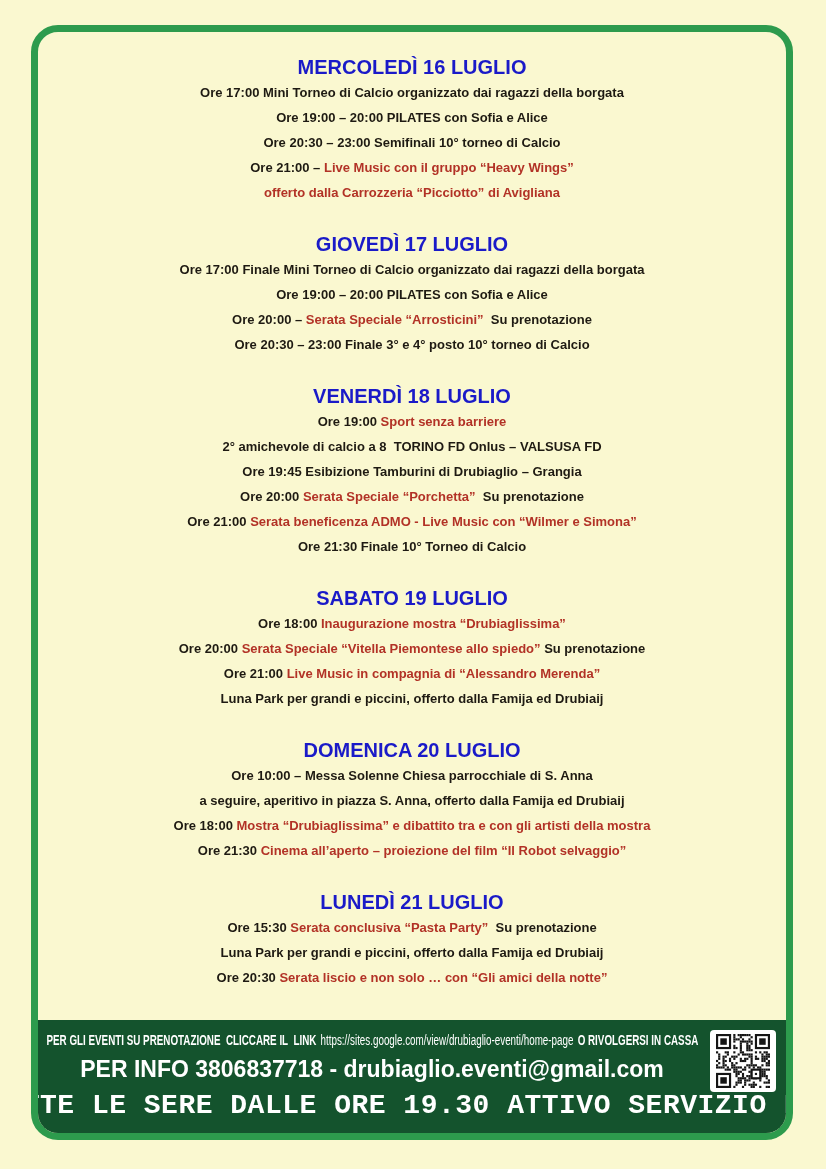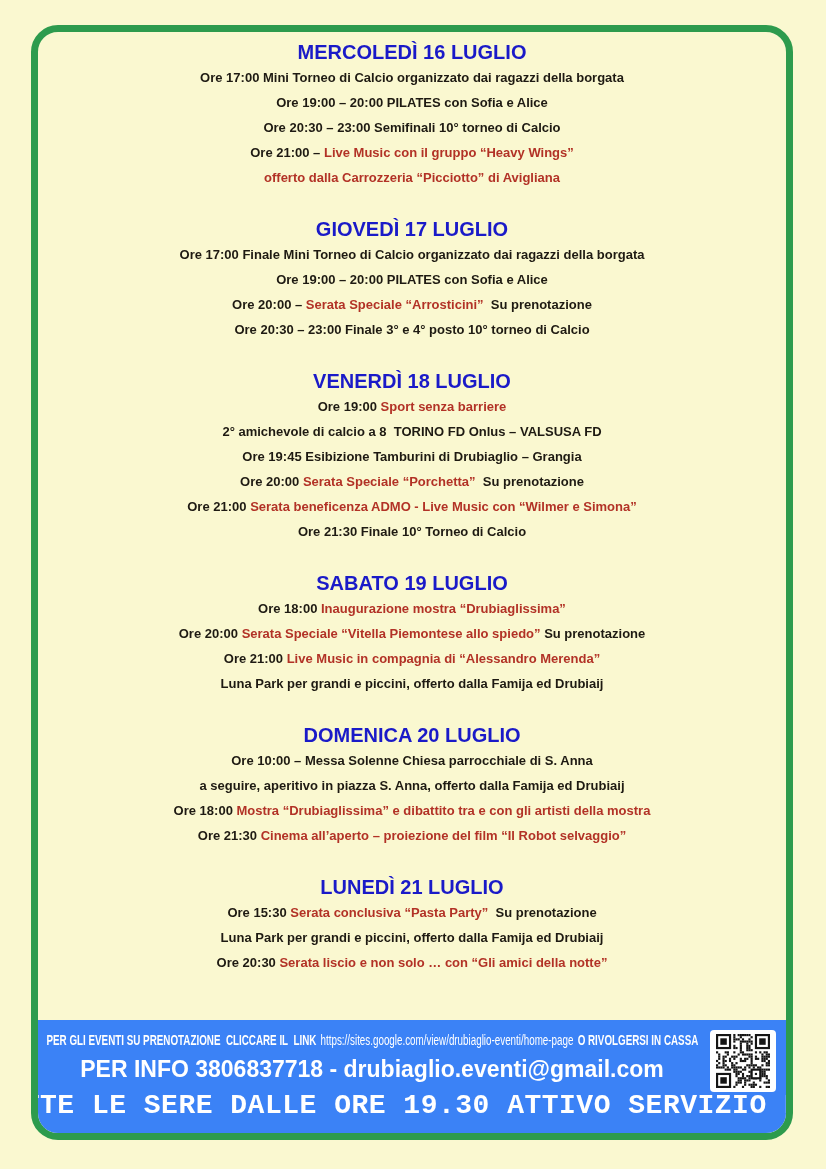--- a/index.html
+++ b/index.html
@@ -20,22 +20,22 @@
     box-sizing: border-box;
     border: 7px solid #2D9B4D;
     border-radius: 27px;
     overflow: hidden;
     display: flex;
     flex-direction: column;
     background: #FAF8D0;
   }
   .schedule {
     flex: 1;
+    padding-top: 23px;
     font-weight: bold;
-    margin-top: 8px;
   }
   .day-section { margin-bottom: 27px; }
   .day-title {
     display: flex;
     justify-content: center;
     color: #1A1AC8;
     font-size: 20px;
     line-height: 25px;
     font-weight: bold;
   }
@@ -46,21 +46,21 @@
     font-size: 13px;
     line-height: 25px;
     font-weight: bold;
   }
   .fit-inner { white-space: pre; }
   .seg { color: #1E1A12; }
   .seg.red { color: #B23226; }
   .footer {
     position: relative;
     height: 113px;
-    background: #3b82f6;
+    background: #14532d;
     color: #FFFFFF;
     font-weight: bold;
   }
   .f-left {
     position: absolute;
     left: 8px;
     right: 88px;
     top: 11px;
   }
   .f-line1 {

